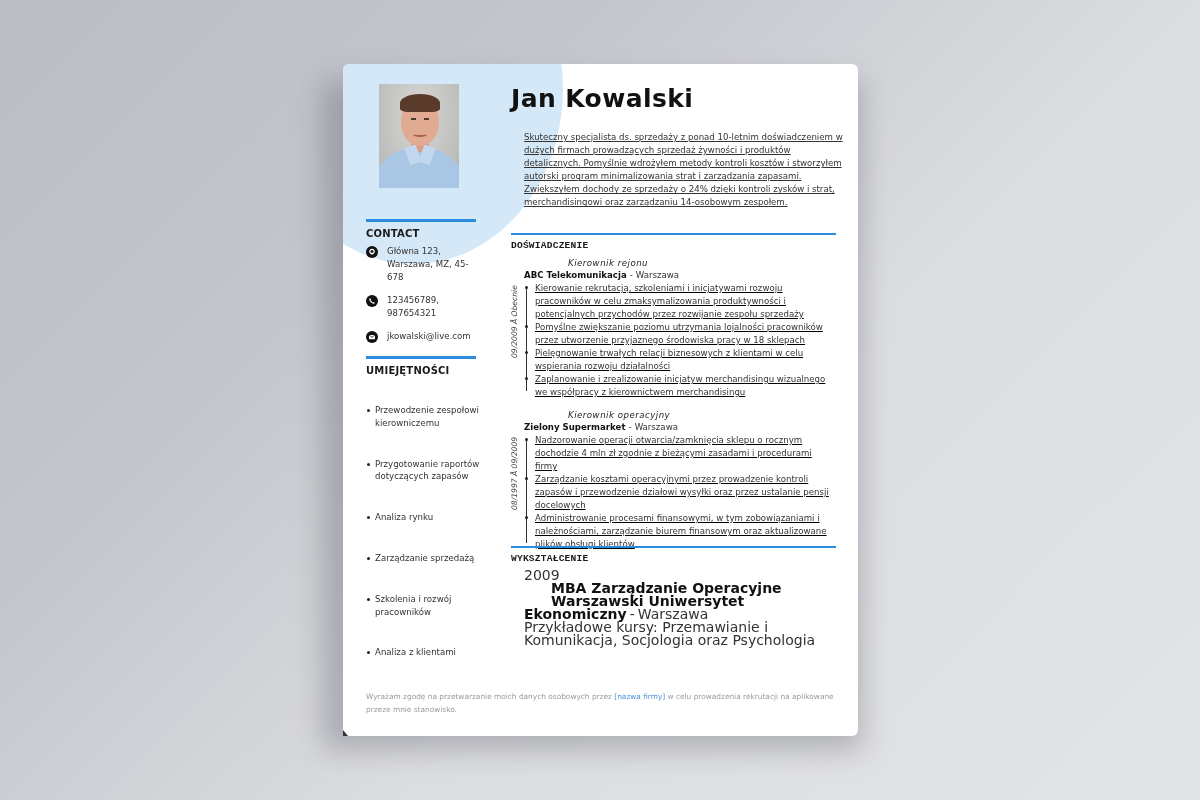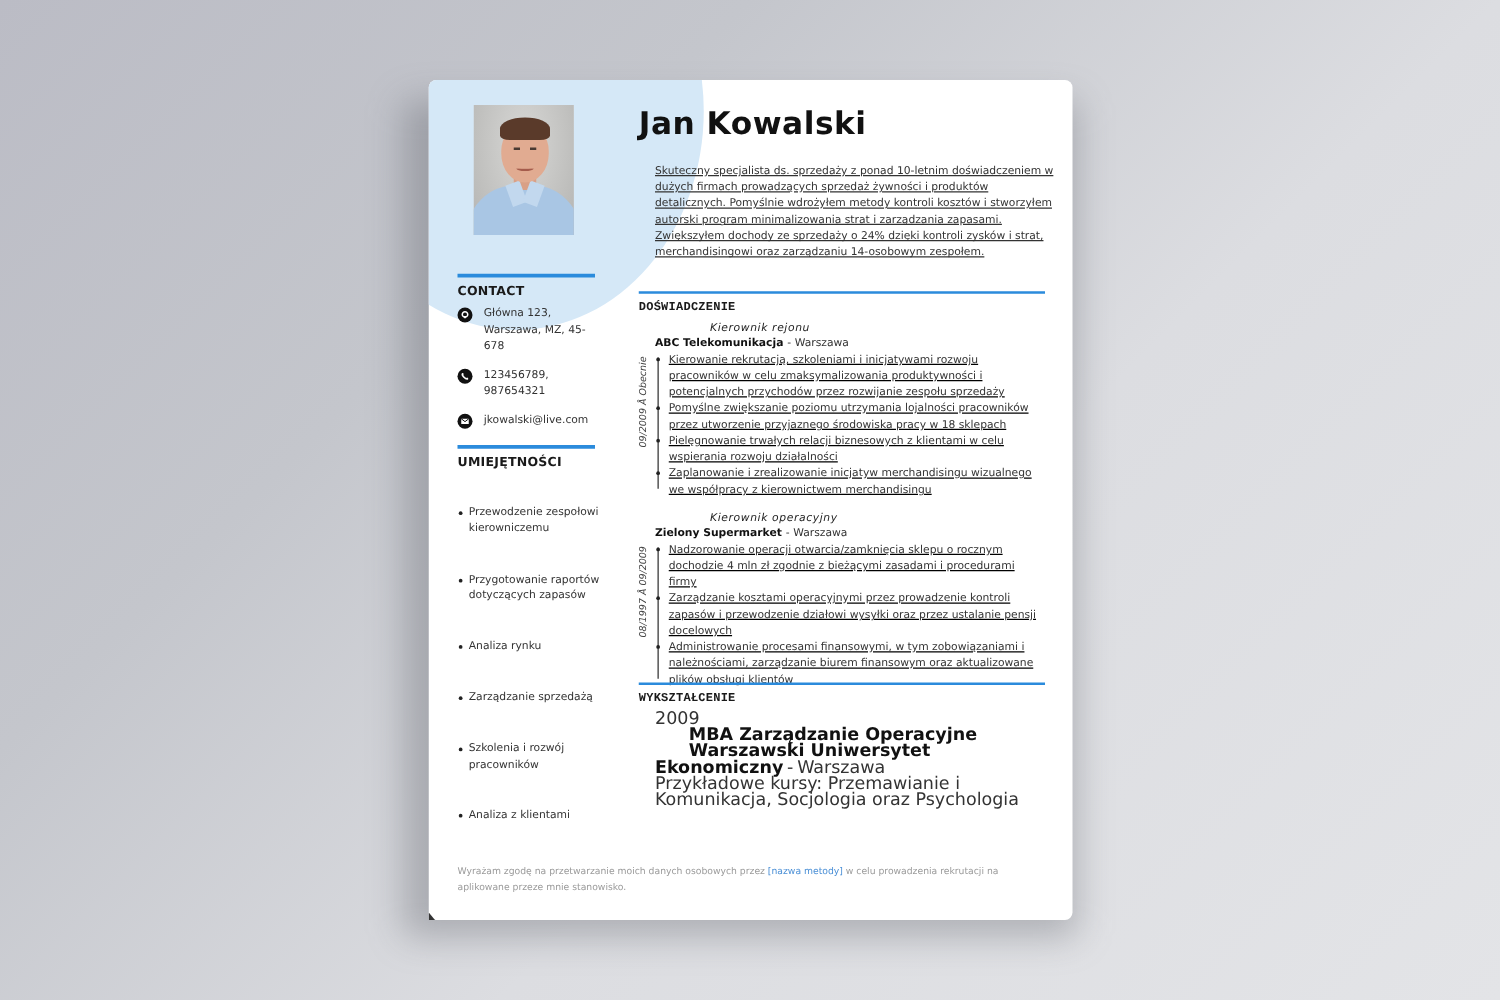--- a/index.html
+++ b/index.html
@@ -196,17 +196,17 @@
     <div class="section-heading">WYKSZTAŁCENIE</div>
     <div class="edu">
       <div>2009</div>
       <div><b>MBA Zarządzanie Operacyjne</b></div>
       <div><b>Warszawski Uniwersytet Ekonomiczny</b><span class="sep" style="margin:0 3px;">-</span><span>Warszawa</span></div>
       <div>Przykładowe kursy: Przemawianie i Komunikacja, Socjologia oraz Psychologia</div>
     </div>
   </div>
 
   <div class="consent">
-    <span>Wyrażam zgodę na przetwarzanie moich danych osobowych przez </span><span class="link">[nazwa metody]</span><span> w celu prowadzenia rekrutacji na aplikowane przeze mnie stanowisko.</span>
+    <span>Wyrażam zgodę na przetwarzanie moich danych osobowych przez </span><span class="link">[nazwa firmy]</span><span> w celu prowadzenia rekrutacji na aplikowane przeze mnie stanowisko.</span>
   </div>
 </div>
 
 <div class="corner-mark"></div>
 
 </body></html>

